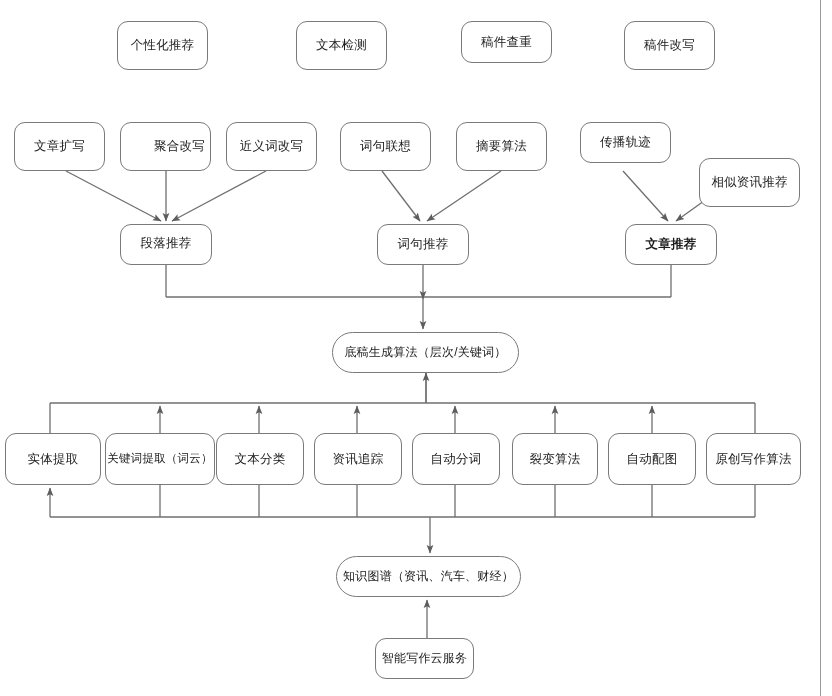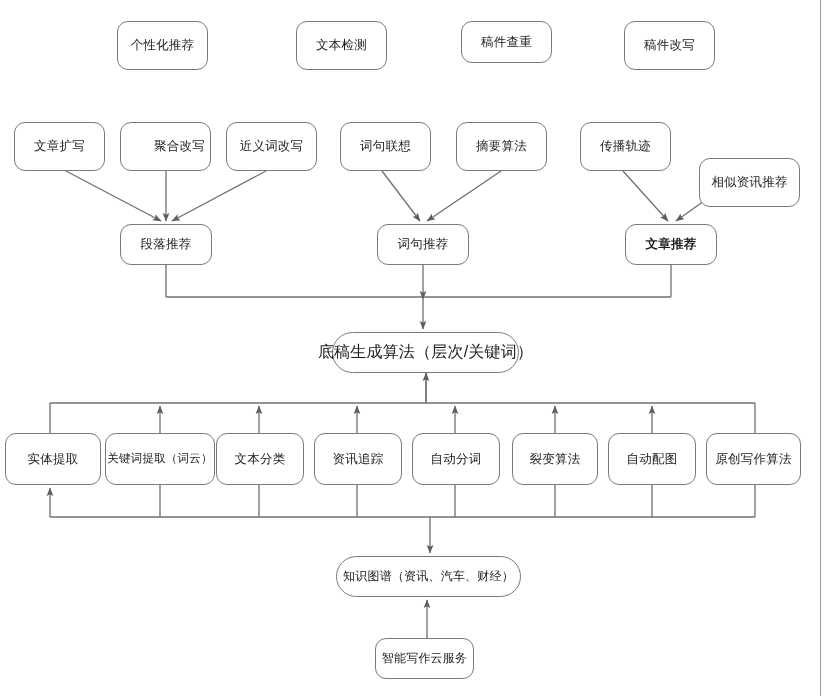--- a/index.html
+++ b/index.html
@@ -113,28 +113,28 @@
   <div class="node rrect" style="left:117px;top:21px;width:91px;height:49px;">个性化推荐</div>
   <div class="node rrect" style="left:296px;top:21px;width:91px;height:49px;">文本检测</div>
   <div class="node rrect" style="left:461px;top:21px;width:91px;height:42px;">稿件查重</div>
   <div class="node rrect" style="left:624px;top:21px;width:91px;height:49px;">稿件改写</div>
 
   <div class="node rrect" style="left:14px;top:122px;width:91px;height:49px;">文章扩写</div>
   <div class="node rrect" style="left:120px;top:122px;width:91px;height:49px;padding-left:28px;">聚合改写</div>
   <div class="node rrect" style="left:340px;top:122px;width:91px;height:49px;">词句联想</div>
   <div class="node rrect" style="left:226px;top:122px;width:91px;height:49px;">近义词改写</div>
   <div class="node rrect" style="left:456px;top:122px;width:91px;height:49px;">摘要算法</div>
-  <div class="node rrect" style="left:580px;top:122px;width:91px;height:49px;">传播轨迹</div>
+  <div class="node rrect" style="left:580px;top:122px;width:91px;height:41px;">传播轨迹</div>
   <div class="node rrect" style="left:699px;top:122px;width:101px;height:49px;margin-top:36px;">相似资讯推荐</div>
 
-  <div class="node rrect" style="left:120px;top:224px;width:92px;height:41px;">段落推荐</div>
+  <div class="node rrect" style="left:120px;top:224px;width:92px;height:41px;font-family:Liberation Mono, monospace;">段落推荐</div>
   <div class="node rrect" style="left:377px;top:224px;width:92px;height:41px;">词句推荐</div>
   <div class="node rrect" style="left:625px;top:224px;width:92px;height:41px;font-weight:bold;">文章推荐</div>
 
-  <div class="node stadium" style="left:332px;top:332px;width:187px;height:41px;font-size:16px;">底稿生成算法（层次/关键词）</div>
+  <div class="node stadium" style="left:332px;top:332px;width:187px;height:41px;font-size:12px;">底稿生成算法（层次/关键词）</div>
 
   <div class="node rrect" style="left:5px;top:433px;width:96px;height:52px;">实体提取</div>
   <div class="node rrect" style="left:105px;top:433px;width:110px;height:52px;font-size:11.5px;">关键词提取（词云）</div>
   <div class="node rrect" style="left:216px;top:433px;width:88px;height:52px;">文本分类</div>
   <div class="node rrect" style="left:314px;top:433px;width:88px;height:52px;">资讯追踪</div>
   <div class="node rrect" style="left:412px;top:433px;width:88px;height:52px;">自动分词</div>
   <div class="node rrect" style="left:512px;top:433px;width:86px;height:52px;">裂变算法</div>
   <div class="node rrect" style="left:608px;top:433px;width:88px;height:52px;">自动配图</div>
   <div class="node rrect" style="left:706px;top:433px;width:95px;height:52px;">原创写作算法</div>
 

